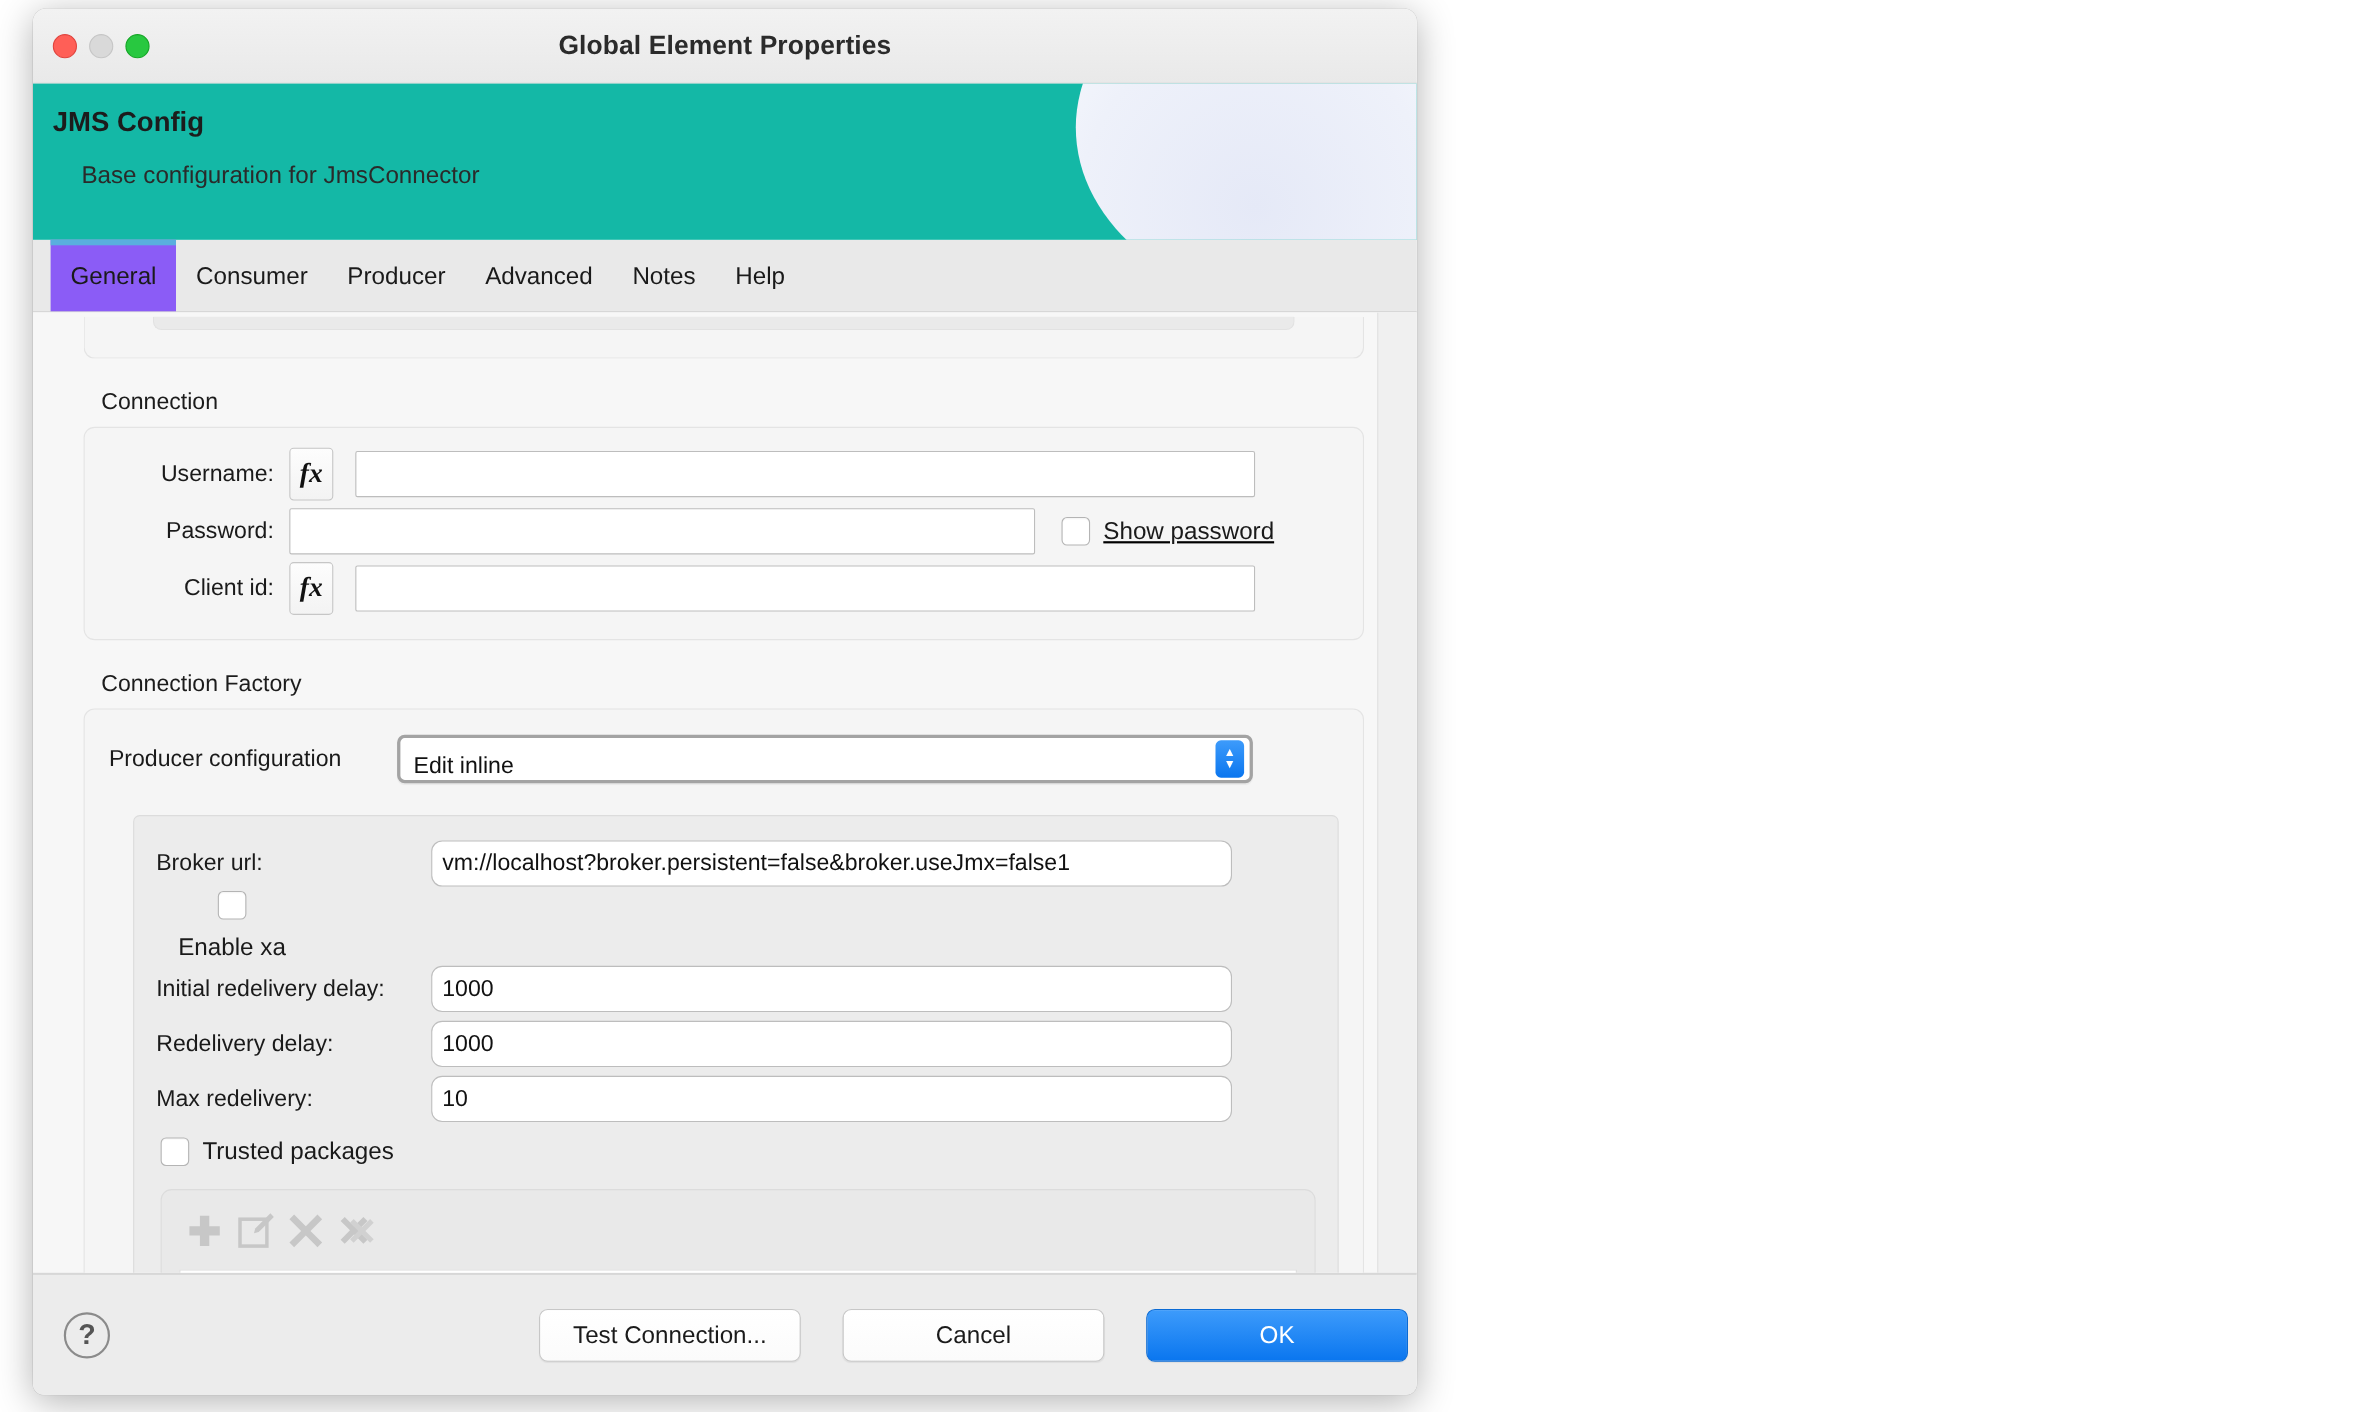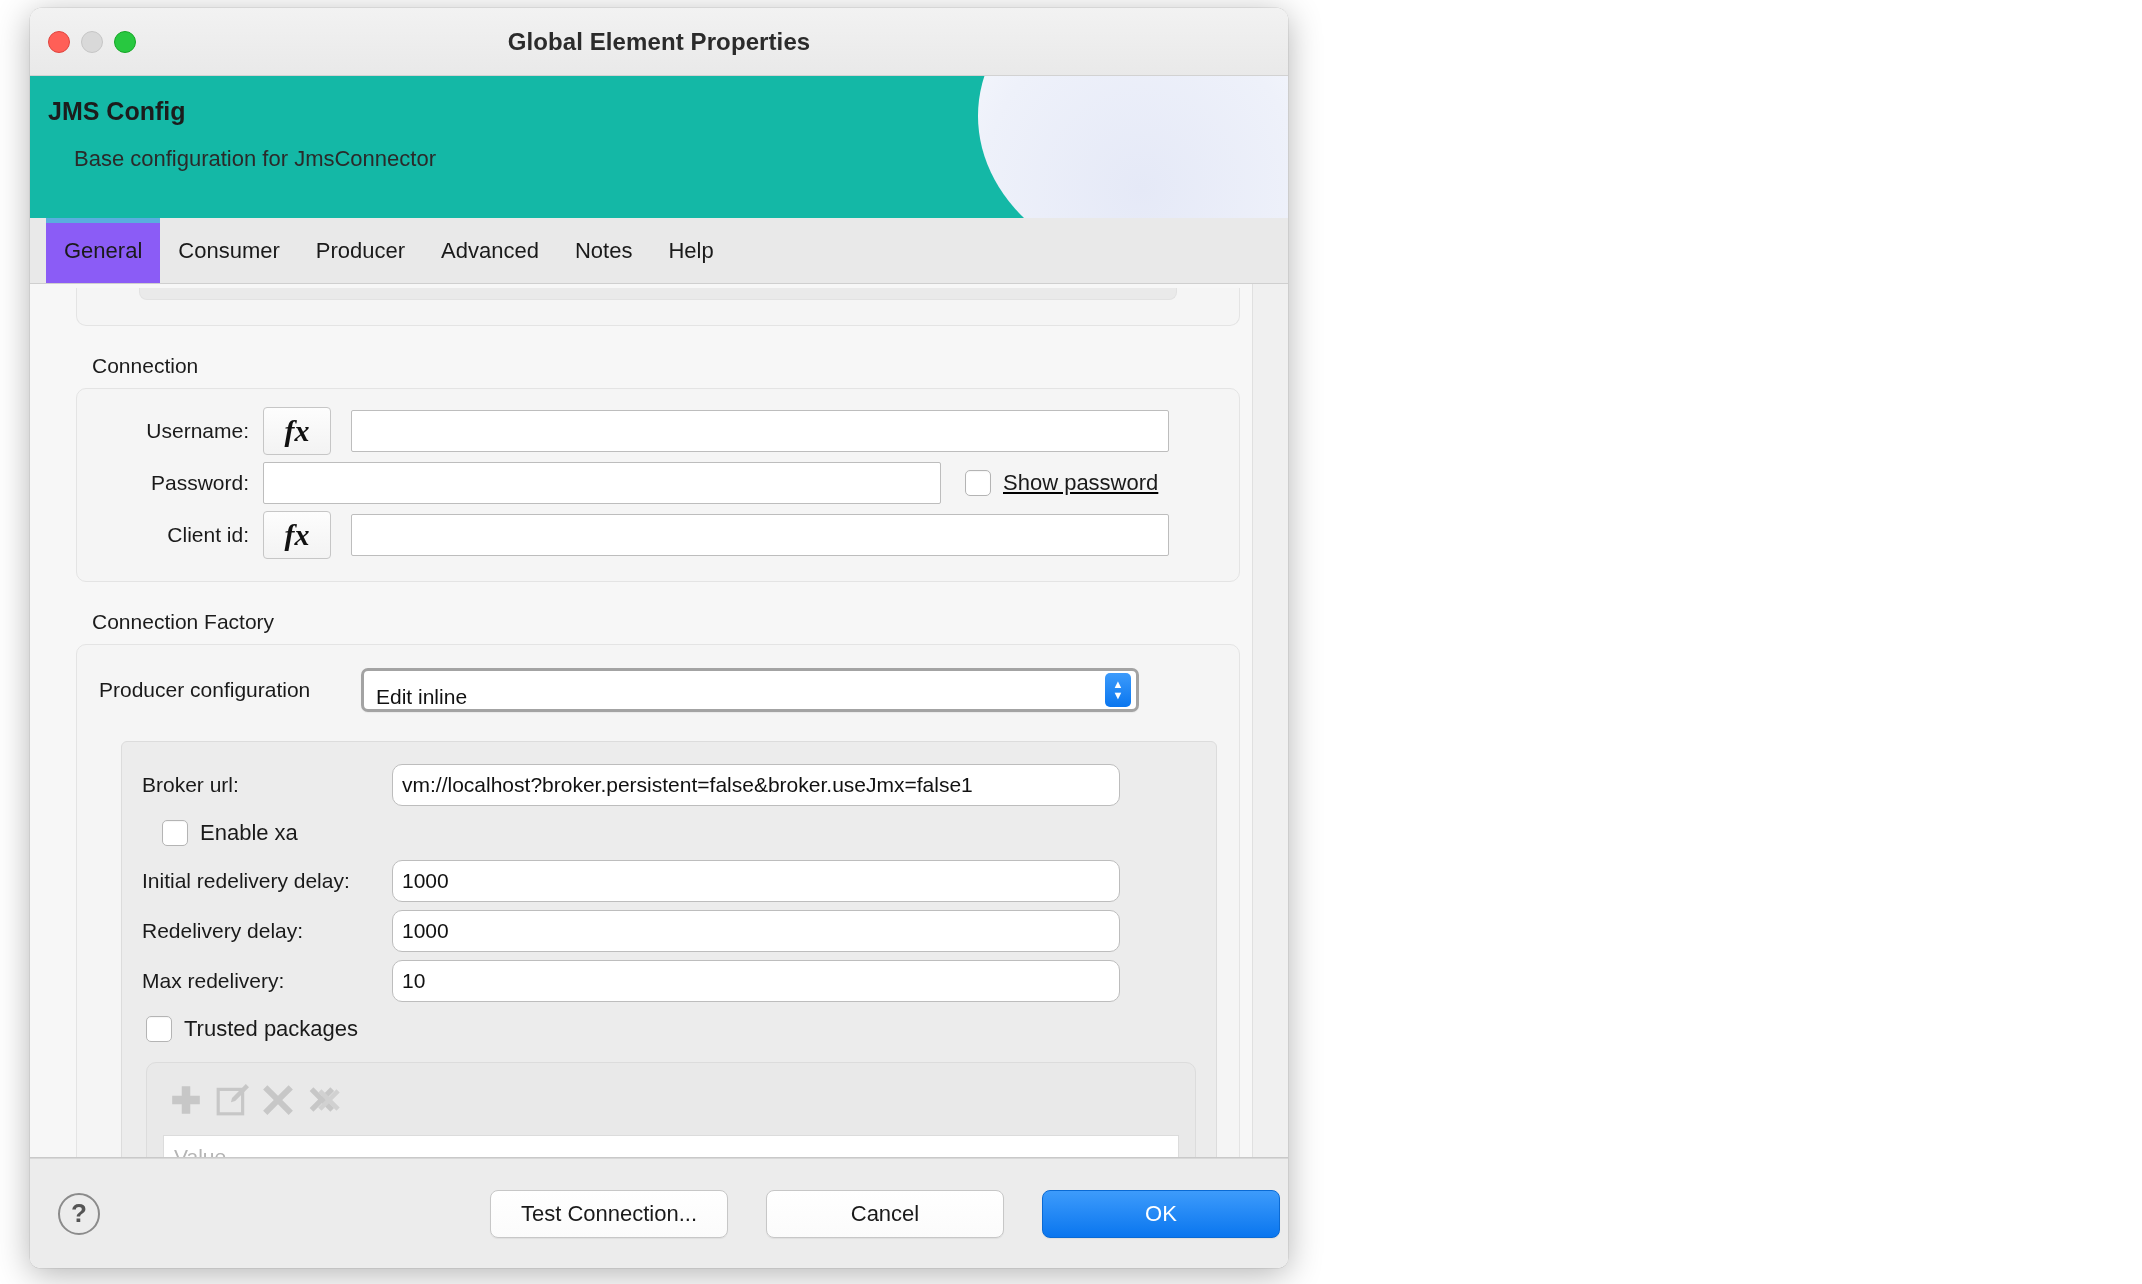--- a/index.html
+++ b/index.html
@@ -176,31 +176,31 @@
     align-items: center;
     min-height: 52px;
   }
   .row-label {
     font-size: 21px;
     color: #1a1a1a;
     text-align: right;
     white-space: nowrap;
   }
   .fx-btn {
-    width: 68px;
+    width: 40px;
     height: 48px;
     background: linear-gradient(#fdfdfd, #f3f3f3);
     border: 1px solid #c6c6c6;
     border-radius: 4px;
     display: flex;
     align-items: center;
     justify-content: center;
     font-family: "Liberation Serif", serif;
     font-style: italic;
-    font-size: 30px;
+    font-size: 25px;
     font-weight: bold;
     color: #111;
     cursor: default;
   }
   .txt {
     height: 42px;
     background: #ffffff;
     border: 1px solid #bdbdbd;
     border-radius: 2px;
     font-size: 21px;
@@ -424,21 +424,21 @@
         </div>
 
         <div id="factory-panel">
 
           <div class="frow">
             <div class="flabel">Broker url:</div>
             <input class="txt flat" style="width: 728px;" value="vm://localhost?broker.persistent=false&amp;broker.useJmx=false1">
           </div>
 
           <div class="frow" style="min-height:46px;">
-            <div class="cbwrap" style="margin-left:20px;">
+            <div class="cbwrap" style="margin-left:20px;flex-direction:column;">
               <div class="cbox"></div>
               <div class="cblabel">Enable xa</div>
             </div>
           </div>
 
           <div class="frow">
             <div class="flabel">Initial redelivery delay:</div>
             <input class="txt flat" style="width: 728px;" value="1000">
           </div>
 

